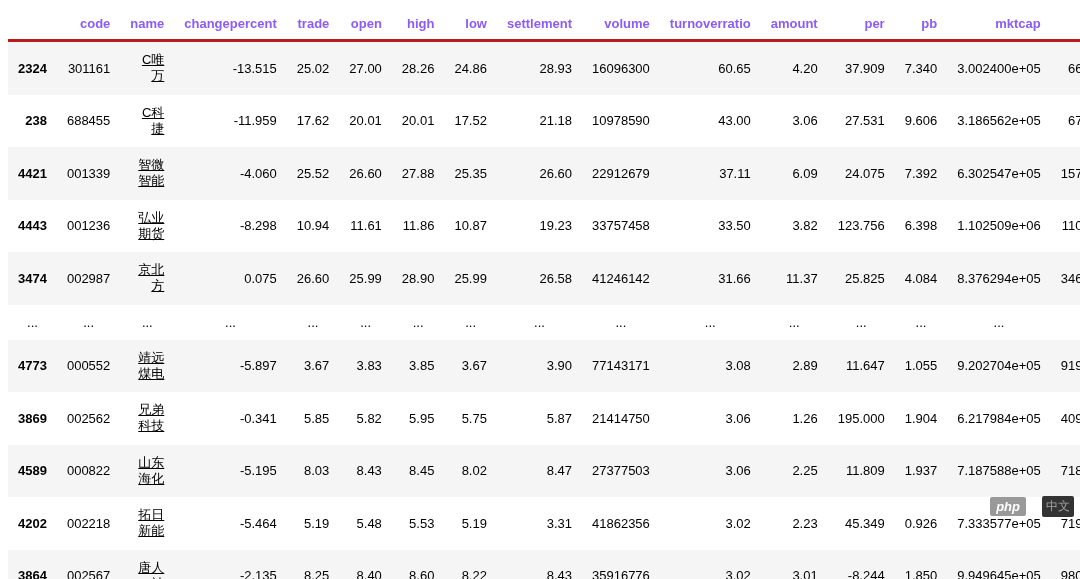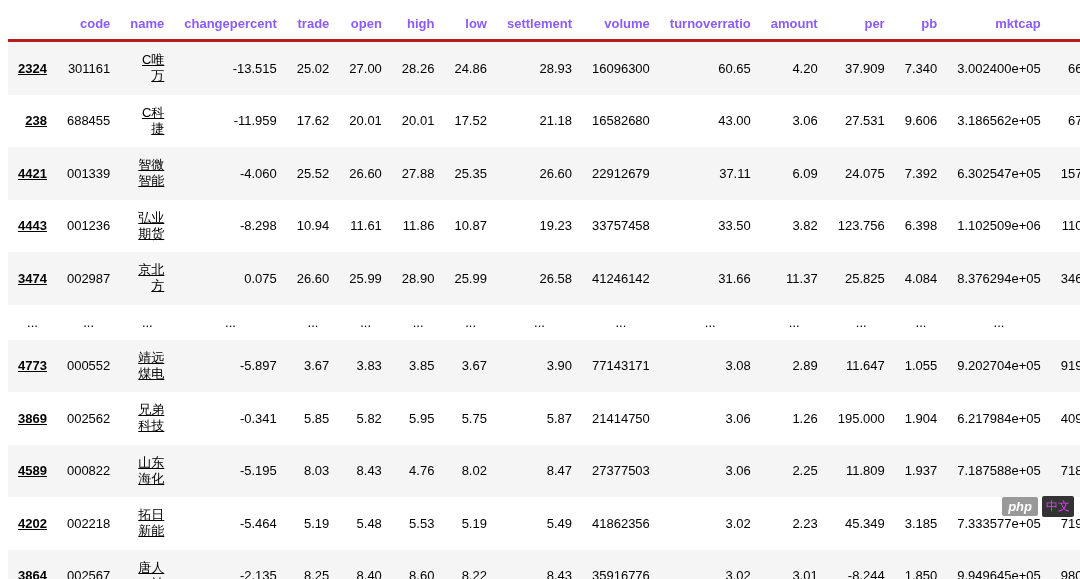--- a/index.html
+++ b/index.html
@@ -27,52 +27,52 @@
       white-space: nowrap;
       color: #8b5cf6;
     }
     tbody td {
       text-align: right;
       padding: 10px 10px;
       white-space: nowrap;
     }
     tbody tr:nth-child(odd) td { background: #f5f5f5; }
     tbody tr:nth-child(even) td { background: #fff; }
-    tbody td.idx { font-weight: 700; text-decoration: underline; }
+    tbody td.idx { font-weight: 700; }
     tbody td.name {
       max-width: 34px;
       white-space: normal;
       line-height: 1.25;
       word-break: break-all;
       text-decoration: underline;
     }
     .ellipsis td {
       text-align: center !important;
       font-weight: 400;
     }
     .badge-wrap {
       position: fixed;
       right: 6px;
       bottom: 62px;
       display: flex;
-      gap: 4px;
+      gap: 16px;
       align-items: center;
     }
     .badge-php {
       background: #999;
       color: #fff;
       font-style: italic;
       font-weight: 700;
       font-size: 13px;
       padding: 2px 6px;
       border-radius: 2px;
     }
     .badge-cn {
       background: #333;
-      color: #d946ef;
+      color: #a3a3a3;
       font-size: 12px;
       padding: 2px 4px;
       border-radius: 2px;
     }
   </style>
 </head>
 <body>
 
 <div class="table-wrap">
   <table>
@@ -118,21 +118,21 @@
         <tr>
           <td class="idx">238</td>
           <td>688455</td>
           <td class="name">C科捷</td>
           <td>-11.959</td>
           <td>17.62</td>
           <td>20.01</td>
           <td>20.01</td>
           <td>17.52</td>
           <td>21.18</td>
-          <td>16582680</td>
+          <td>10978590</td>
           <td>43.00</td>
           <td>3.06</td>
           <td>27.531</td>
           <td>9.606</td>
           <td>3.186562e+05</td>
           <td>67952.402190</td>
         </tr>
         <tr>
           <td class="idx">4421</td>
           <td>001339</td>
@@ -241,46 +241,46 @@
           <td>6.217984e+05</td>
           <td>409563.636300</td>
         </tr>
         <tr>
           <td class="idx">4589</td>
           <td>000822</td>
           <td class="name">山东海化</td>
           <td>-5.195</td>
           <td>8.03</td>
           <td>8.43</td>
-          <td>4.76</td>
+          <td>8.45</td>
           <td>8.02</td>
           <td>8.47</td>
           <td>27377503</td>
           <td>3.06</td>
           <td>2.25</td>
           <td>11.809</td>
           <td>1.937</td>
           <td>7.187588e+05</td>
           <td>718758.816578</td>
         </tr>
         <tr>
           <td class="idx">4202</td>
           <td>002218</td>
           <td class="name">拓日新能</td>
           <td>-5.464</td>
           <td>5.19</td>
           <td>5.48</td>
           <td>5.53</td>
           <td>5.19</td>
-          <td>5.49</td>
+          <td>3.31</td>
           <td>41862356</td>
           <td>3.02</td>
           <td>2.23</td>
           <td>45.349</td>
-          <td>3.185</td>
+          <td>0.926</td>
           <td>7.333577e+05</td>
           <td>719903.807505</td>
         </tr>
         <tr>
           <td class="idx">3864</td>
           <td>002567</td>
           <td class="name">唐人神</td>
           <td>-2.135</td>
           <td>8.25</td>
           <td>8.40</td>

